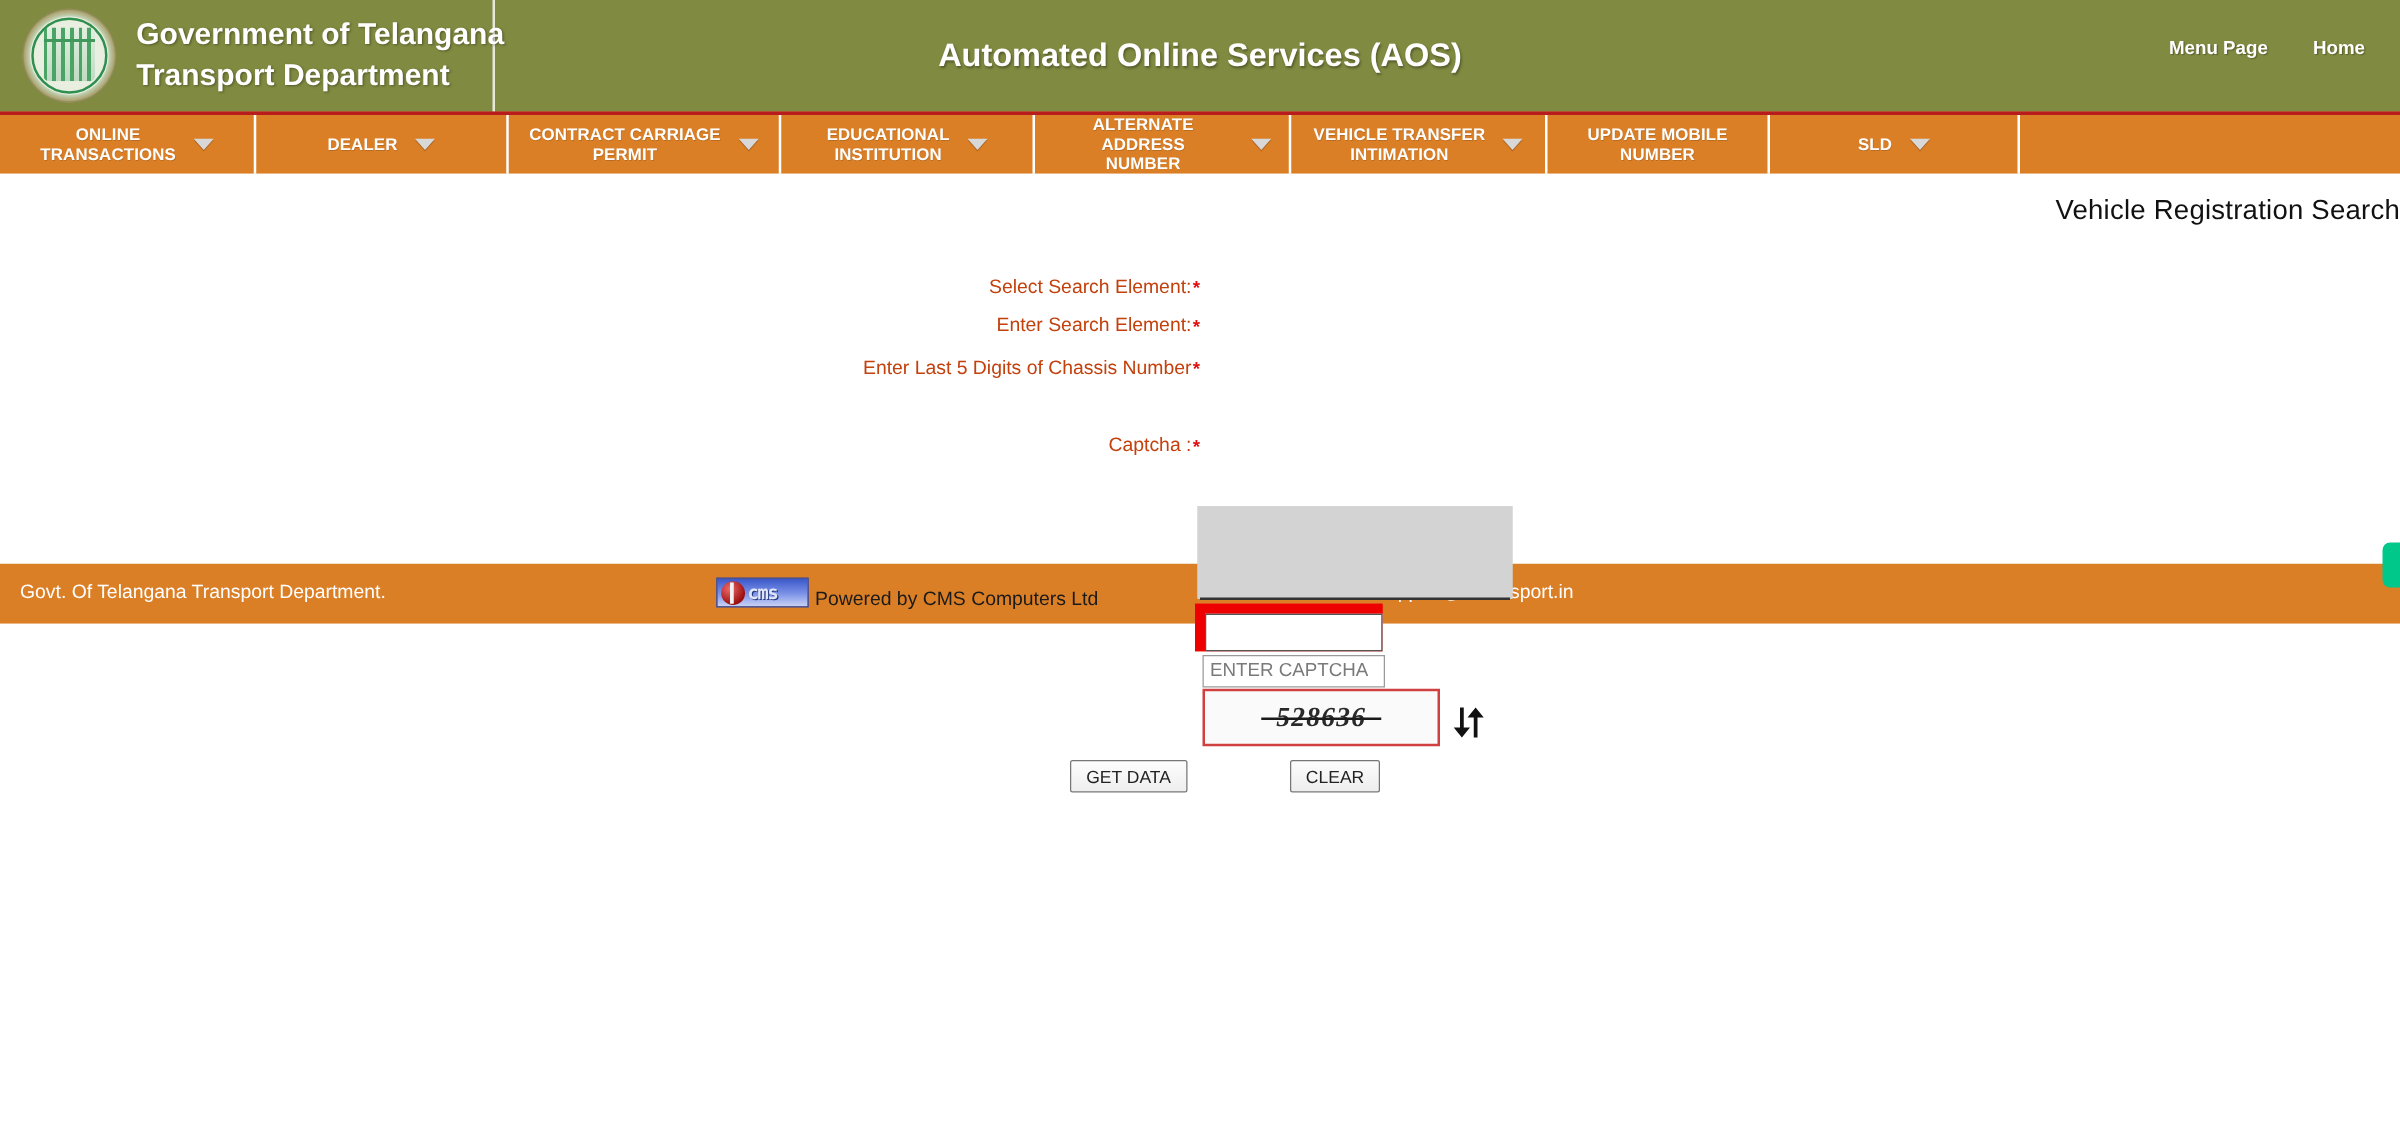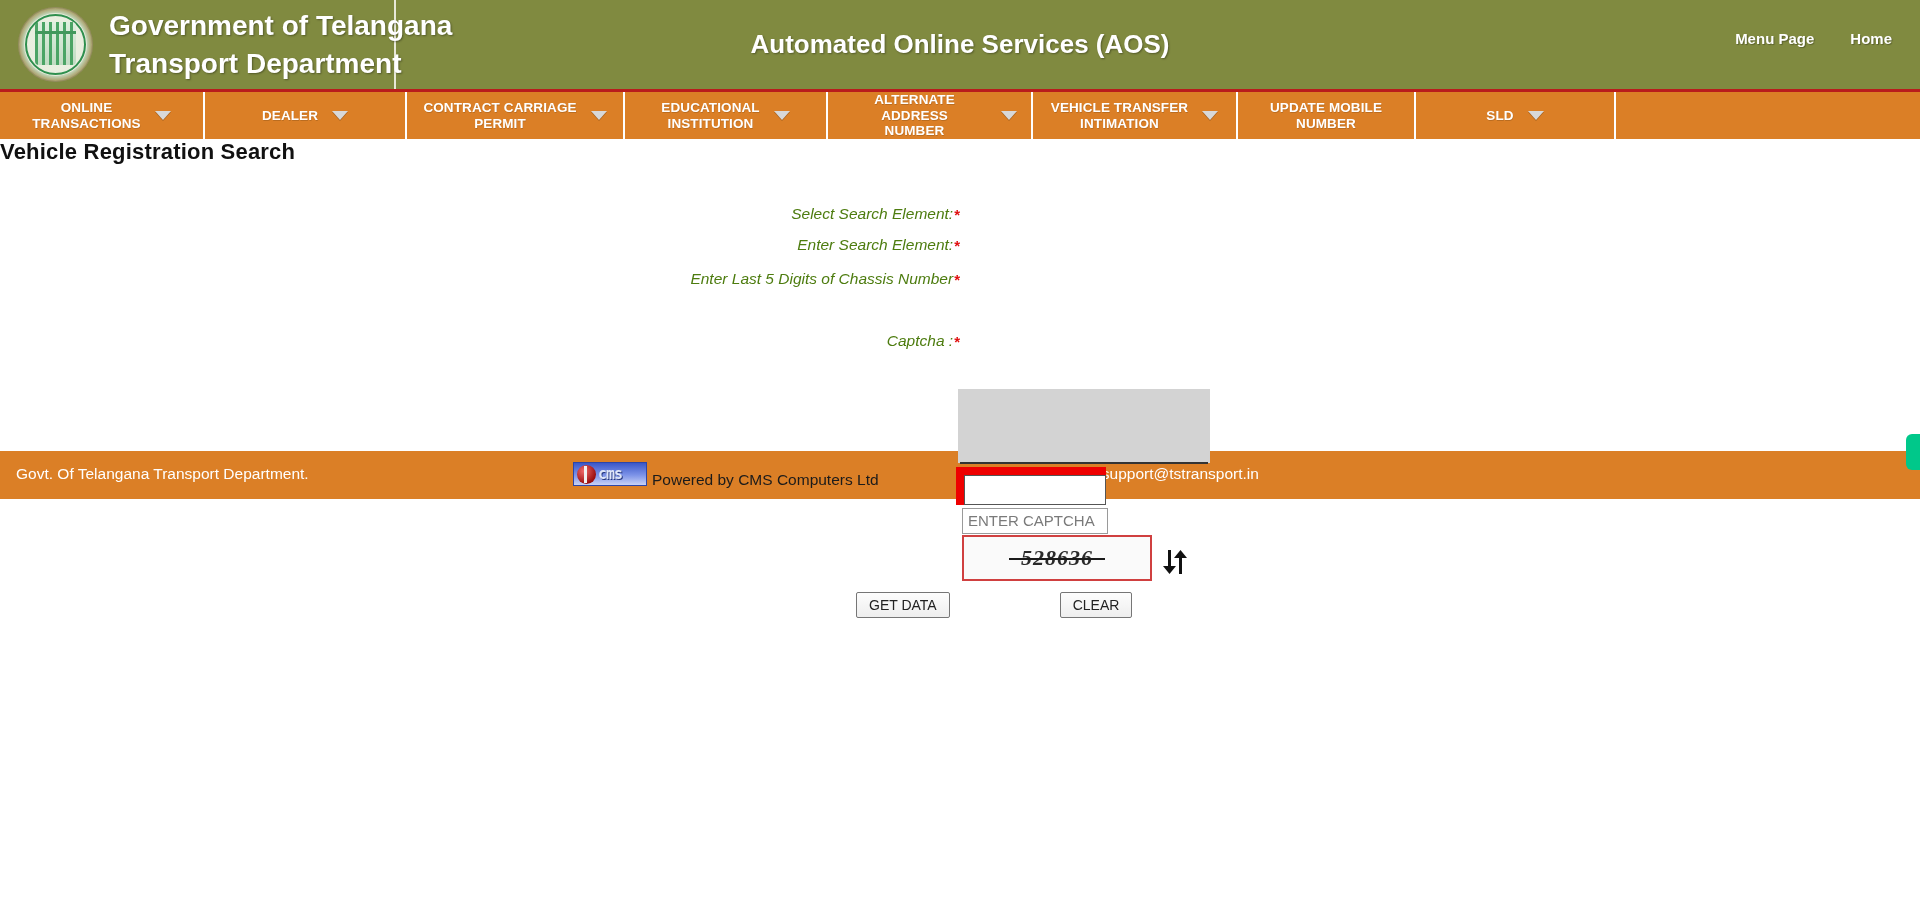--- a/index.html
+++ b/index.html
@@ -48,21 +48,21 @@
     opacity: .9;
   }
   .emblem-ring-text {
     position: absolute; inset: 0;
     border-radius: 50%;
     box-shadow: inset 0 0 0 6px rgba(47,143,78,.18);
   }
   .brand-text {
     margin-left: 16px;
     color: #ffffff;
-    font-size: 28px; font-weight: bold;
+    font-size: 24px; font-weight: bold;
     line-height: 1.35;
     text-shadow: 1px 1px 2px rgba(0,0,0,.35);
   }
   .brand-text div { white-space: nowrap; }
 
   .header-title {
     position: absolute;
     left: 0; right: 0; top: 0; bottom: 0;
     display: flex; align-items: center; justify-content: center;
     color: #ffffff;
@@ -118,39 +118,39 @@
   .nav-w8 { width: 200px; }
   .nav-fill { flex: 1 1 auto; border-right: none; }
 
   
   .main {
     position: relative;
     width: 1920px; height: 262px;
     background: #ffffff;
   }
   .page-title {
-    text-align: left;
-    font-size: 22px; font-weight: bold;
+    text-align: right;
+    font-size: 22px; font-weight: normal;
     color: #111111;
+    padding-top: 16px;
     letter-spacing: .2px;
   }
   .form {
     position: relative;
     margin-top: 12px;
   }
   .row {
     position: absolute;
     display: flex; align-items: center;
   }
   .lbl {
     font-size: 15.5px;
-    color: #4d7c0f;
+    color: #c2410c;
     text-align: left;
     white-space: nowrap;
-    font-style: italic;
   }
   .req { color: #e01010; font-weight: bold; margin-left: 1px; font-size: 15px; }
 
   
   .row-select  { left: 620px; top: 28px;  width: 340px; justify-content: flex-end; }
   .row-enter   { left: 620px; top: 59px;  width: 340px; justify-content: flex-end; }
   .row-chassis { left: 620px; top: 93px;  width: 340px; justify-content: flex-end; }
   .row-captcha { left: 620px; top: 155px; width: 340px; justify-content: flex-end; }
 
   
@@ -229,21 +229,21 @@
     position: absolute;
     left: 1158px; top: 368px;
     width: 34px; height: 34px;
     z-index: 6;
     cursor: pointer;
   }
 
   .btn-row {
     position: absolute;
     left: 856px; top: 415px;
-    display: flex; gap: 110px;
+    display: flex; gap: 82px;
     z-index: 4;
   }
   .btn {
     background: linear-gradient(to bottom, #fdfdfd, #eeeeee);
     border: 1px solid #767676;
     border-radius: 2px;
     font-size: 14px;
     color: #222222;
     padding: 4px 12px;
     cursor: pointer;

